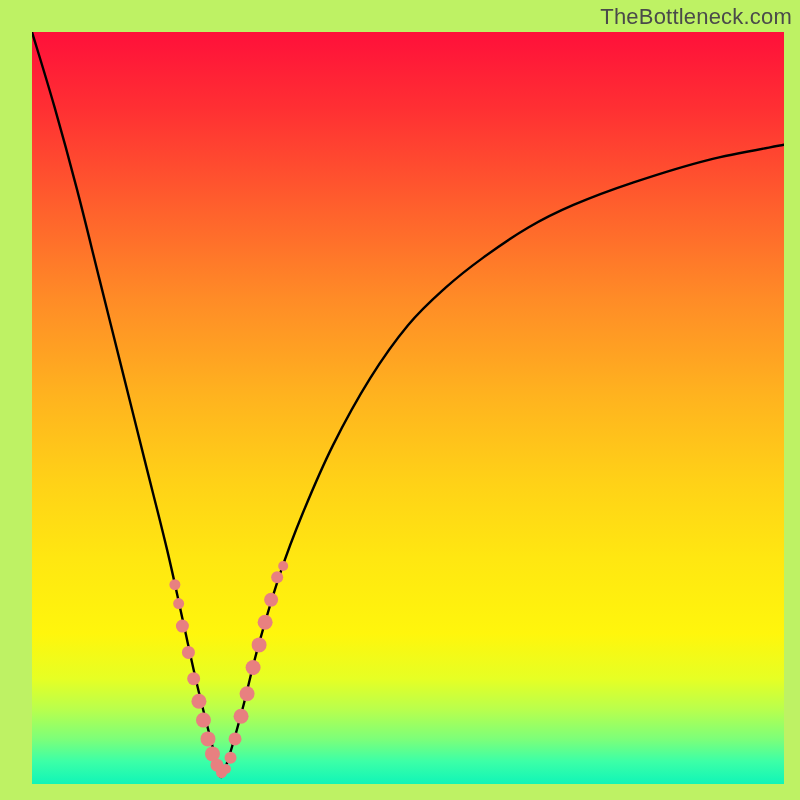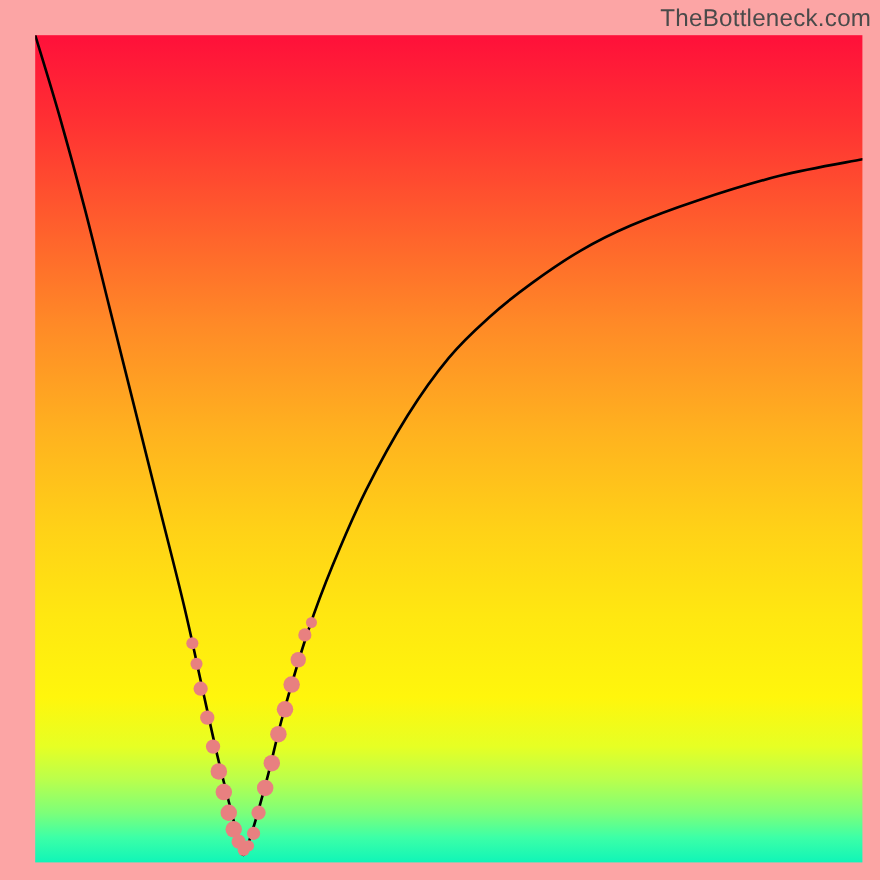--- a/index.html
+++ b/index.html
@@ -8,21 +8,21 @@
     width: 800px;
     height: 800px;
     overflow: hidden;
     font-family: Arial, Helvetica, sans-serif;
     background: #000;
   }
   .frame {
     position: relative;
     width: 800px;
     height: 800px;
-    background: #fca5a5;
+    background: #bef264;
   }
   .plot-area {
     position: absolute;
     left: 32px;
     top: 32px;
     width: 752px;
     height: 752px;
     background: linear-gradient(to bottom,
       #ff103a 0%,
       #ff2f33 10%,

